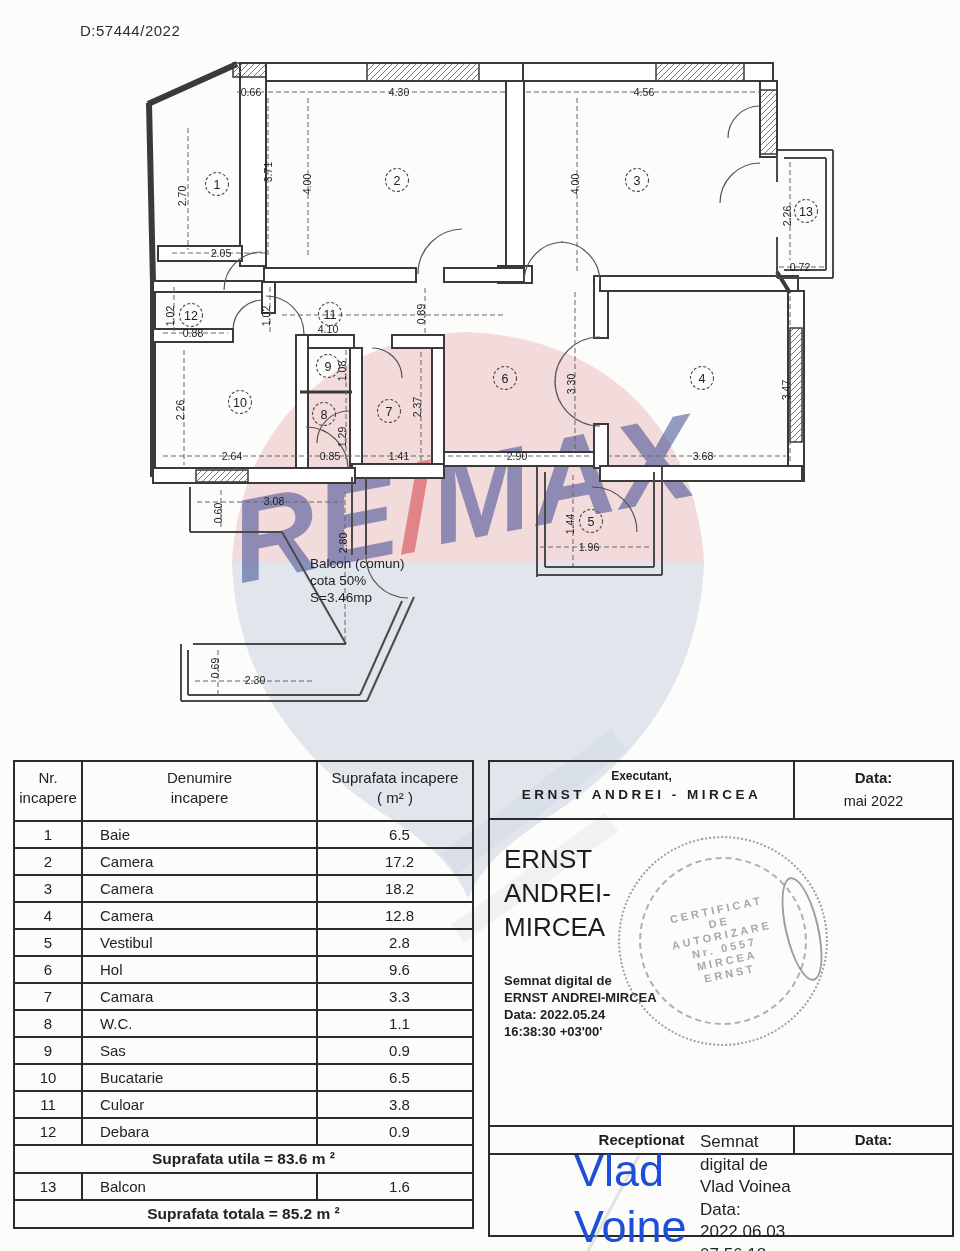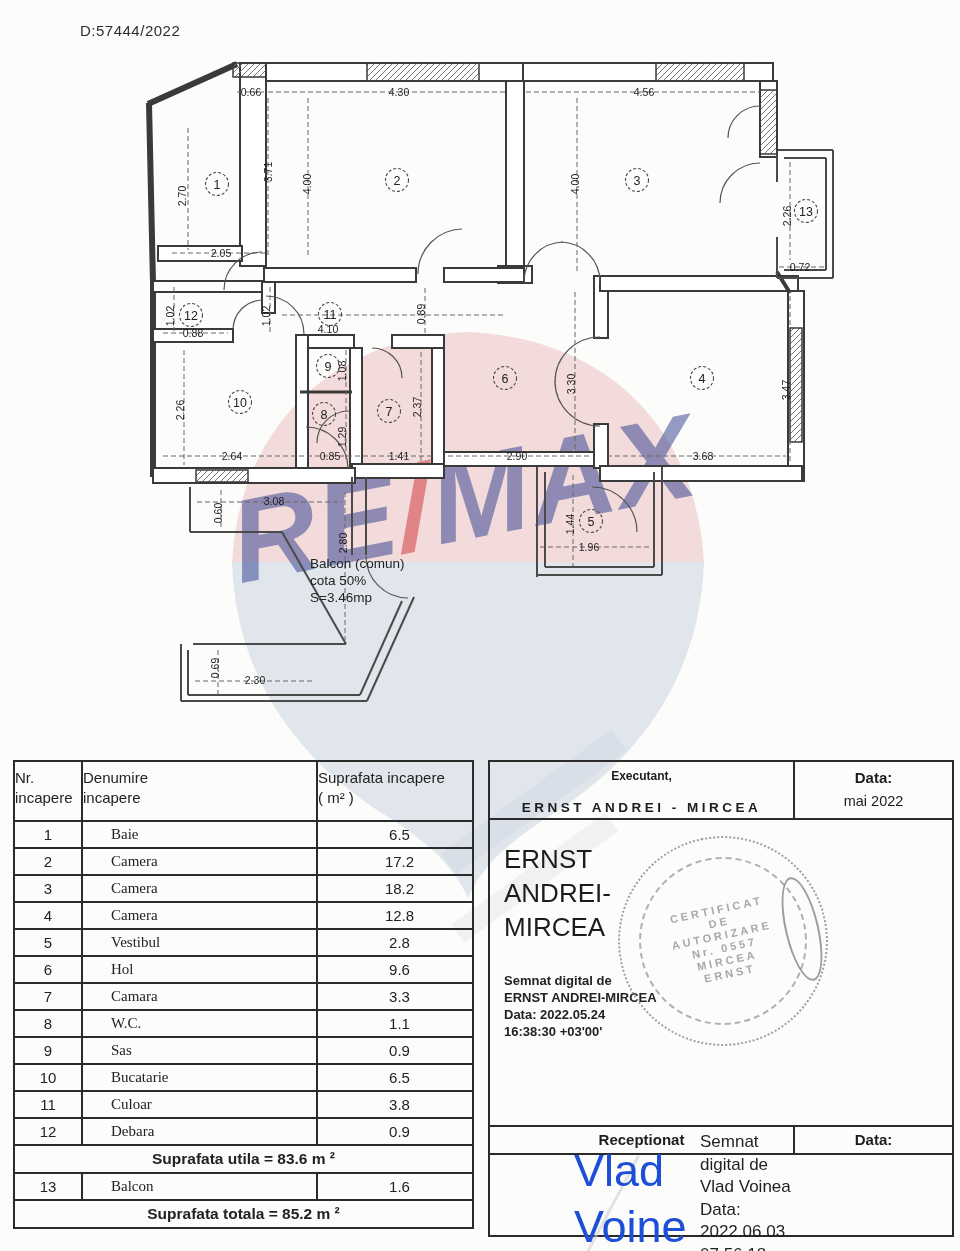--- a/index.html
+++ b/index.html
@@ -19,39 +19,39 @@
   .wline{stroke:#3a3a3a;fill:none;}
   .thin{stroke:#4a4a4a;stroke-width:2;fill:none;}
   .door{stroke:#555;stroke-width:1.2;fill:none;}
   .dim{stroke:#666;stroke-width:1;stroke-dasharray:5 3;fill:none;}
   .win{fill:url(#hatch);stroke:#3a3a3a;stroke-width:1.5;}
 
   
   .area-table{position:absolute;left:13px;top:760px;width:457px;z-index:1;
               border:2px solid #2b2b2b;color:#222;background:transparent;}
   .thead{display:grid;grid-template-columns:68px 235px 1fr;height:58px;}
-  .th{border-right:2px solid #2b2b2b;text-align:left;font-size:15px;padding-top:6px;line-height:20px;}
+  .th{border-right:2px solid #2b2b2b;text-align:center;font-size:15px;padding-top:6px;line-height:20px;}
   .th:last-child{border-right:none;}
   .trow{display:grid;grid-template-columns:68px 235px 1fr;height:25px;line-height:25px;
         border-top:2px solid #2b2b2b;font-size:15px;}
   .c{border-right:2px solid #2b2b2b;overflow:hidden;}
   .c:last-child{border-right:none;}
   .nr{text-align:center;}
-  .nm{padding-left:28px;font-family:Liberation Serif, serif;}
+  .nm{padding-left:17px;}
   .ar{text-align:center;margin-left:9px;}
   .sumrow{height:26px;line-height:26px;text-align:center;font-weight:bold;font-size:15.5px;
           border-top:2px solid #2b2b2b;}
 
   
   .exec-panel{position:absolute;left:488px;top:760px;width:462px;height:473px;z-index:1;
               border:2px solid #2b2b2b;color:#1d1d1d;background:transparent;}
   .exec-head{display:grid;grid-template-columns:305px 1fr;height:56px;border-bottom:2px solid #2b2b2b;}
   .eh-left{border-right:2px solid #2b2b2b;text-align:center;padding-top:7px;}
   .eh-label{font-size:12px;font-weight:bold;}
-  .eh-name{font-size:13.5px;font-weight:bold;letter-spacing:3.5px;margin-top:17px;}
+  .eh-name{font-size:13.5px;font-weight:bold;letter-spacing:3.5px;margin-top:4px;}
   .eh-right{text-align:center;padding-top:7px;}
   .eh-data{font-size:15px;font-weight:bold;}
   .eh-dataval{font-size:14.5px;margin-top:7px;}
   .exec-mid{position:relative;height:305px;}
   .sig-name{position:absolute;left:14px;top:22px;font-size:26px;line-height:34px;font-weight:500;color:#1c1c1c;}
   .sig-details{position:absolute;left:14px;top:152px;font-size:13px;font-weight:bold;line-height:17px;color:#222;}
   .stamp{position:absolute;left:128px;top:16px;width:206px;height:206px;border:2px dotted #8f8f8f;
          border-radius:50%;transform:rotate(-12deg);opacity:.85;}
   .stamp-inner{position:absolute;inset:19px;border:2px dashed #a3a3a3;border-radius:50%;}
   .stamp-text{position:absolute;inset:0;display:flex;flex-direction:column;align-items:center;

